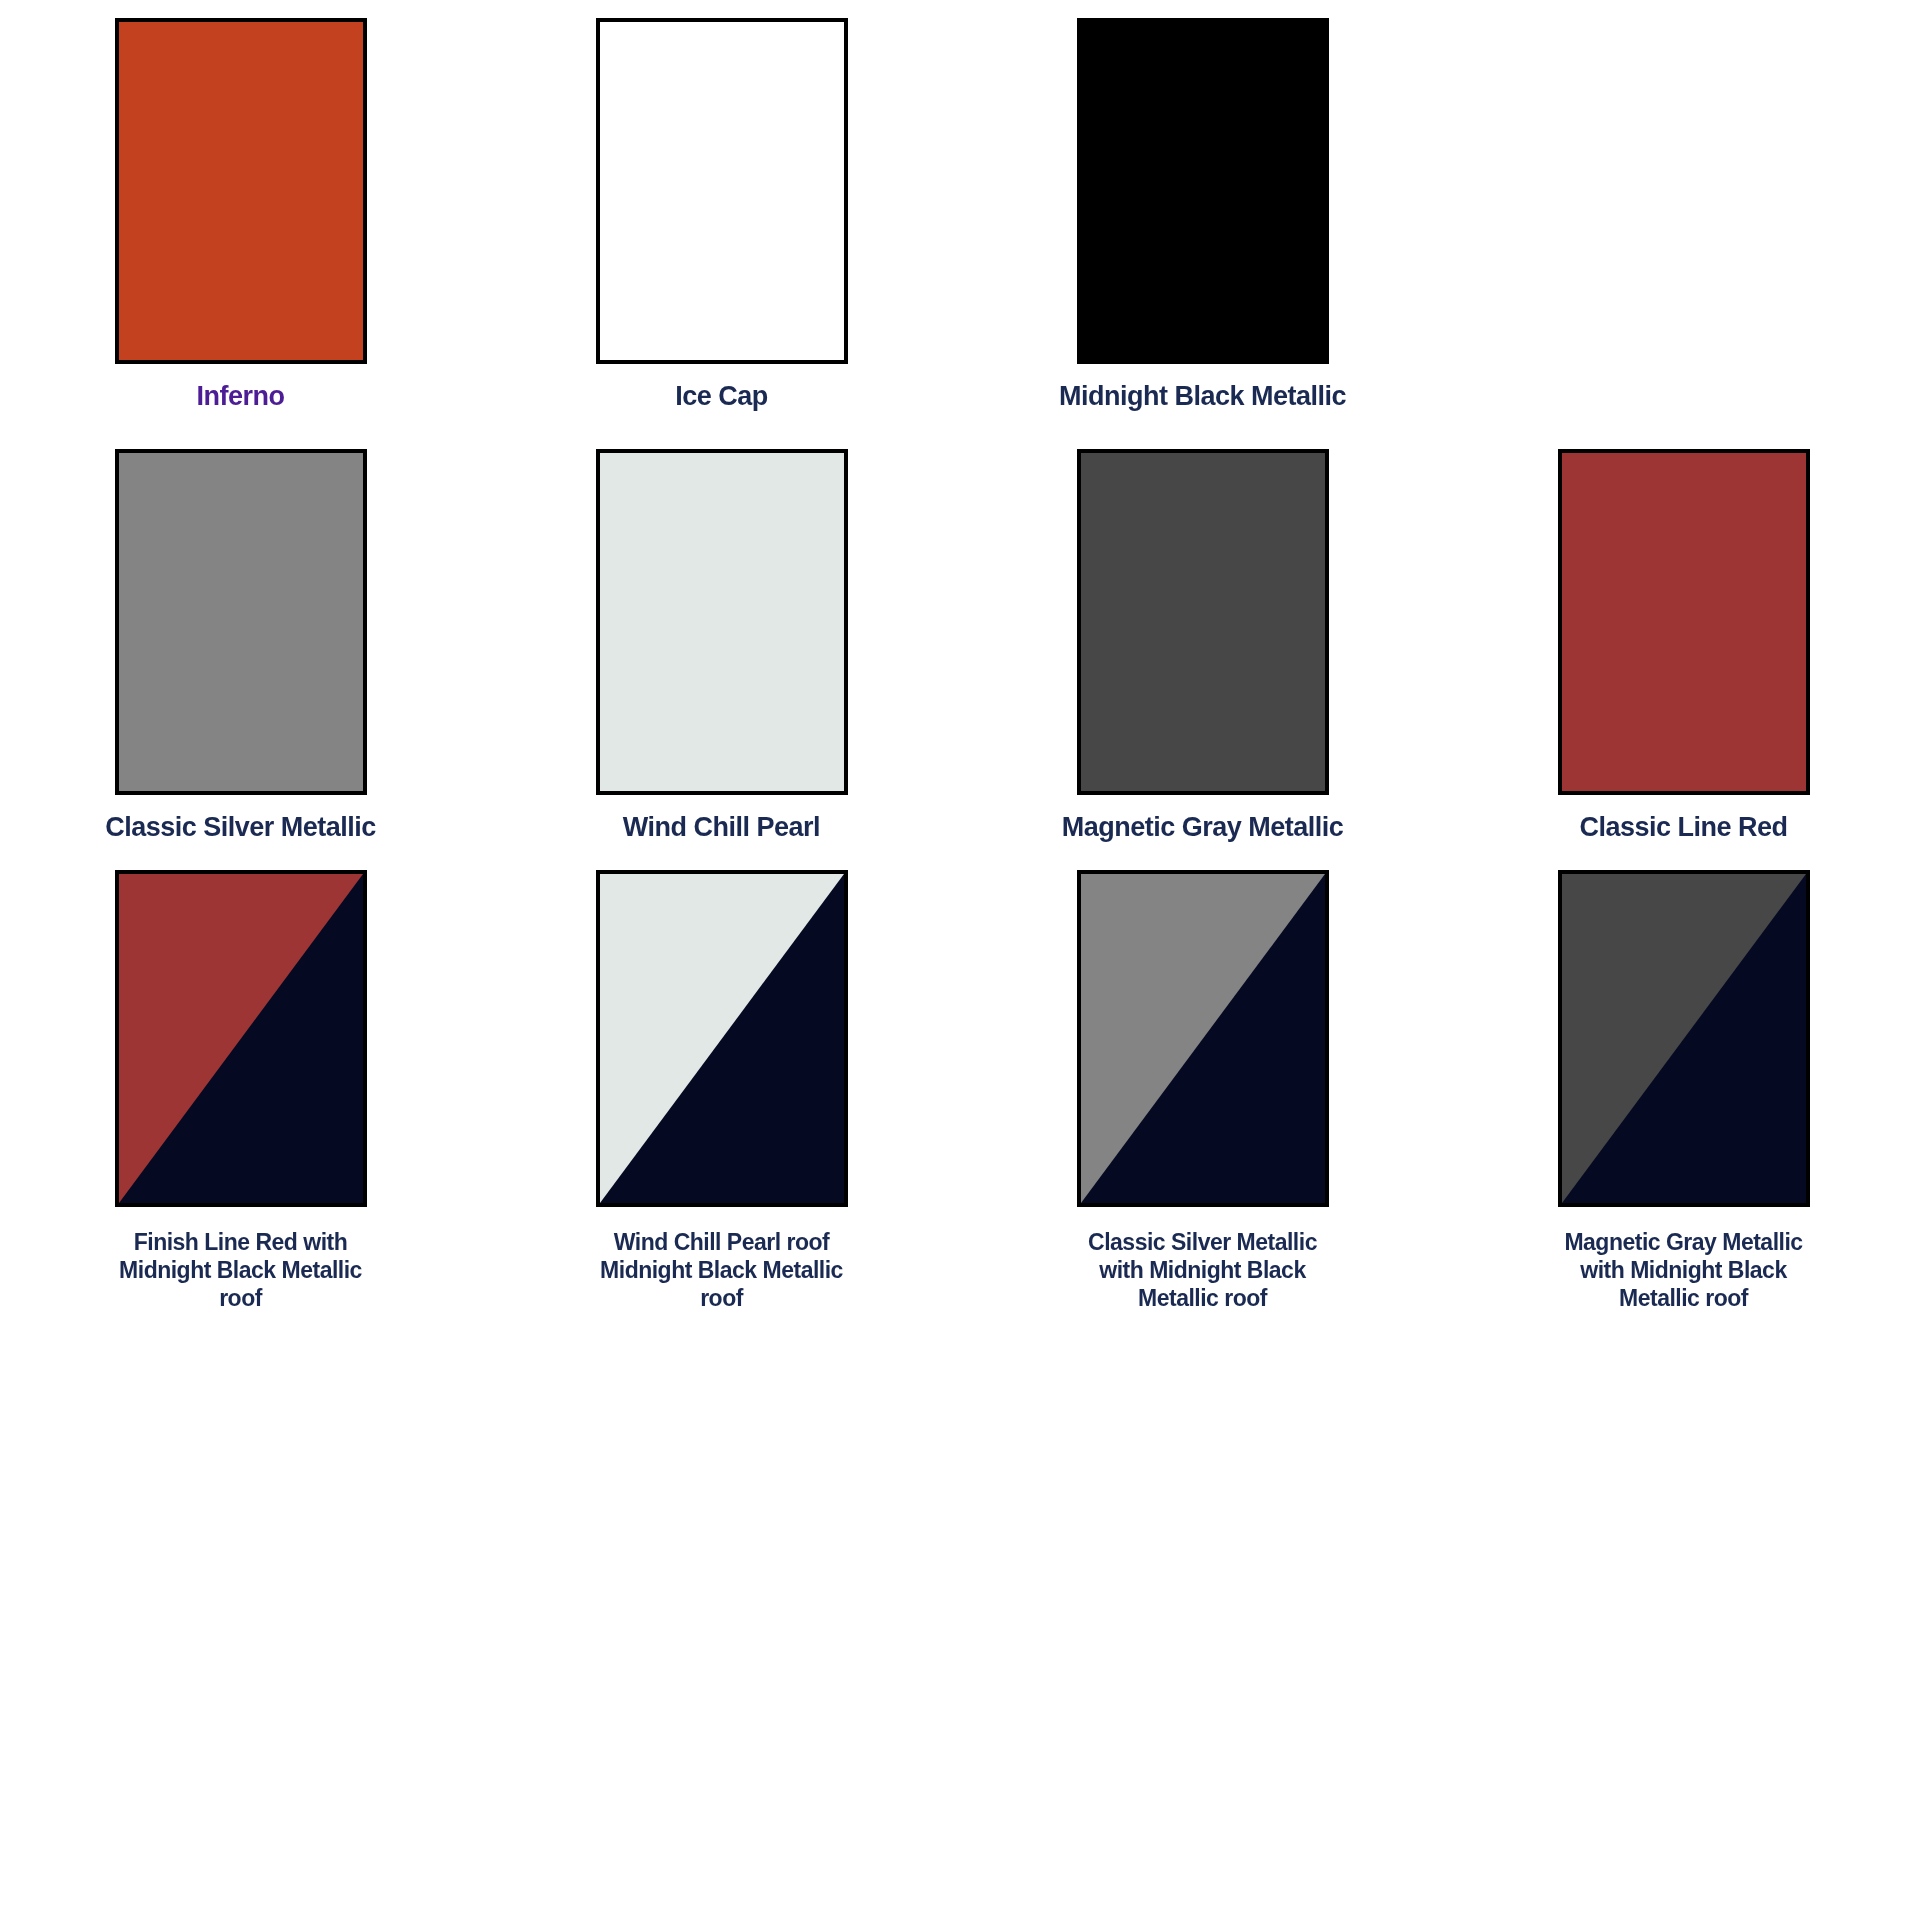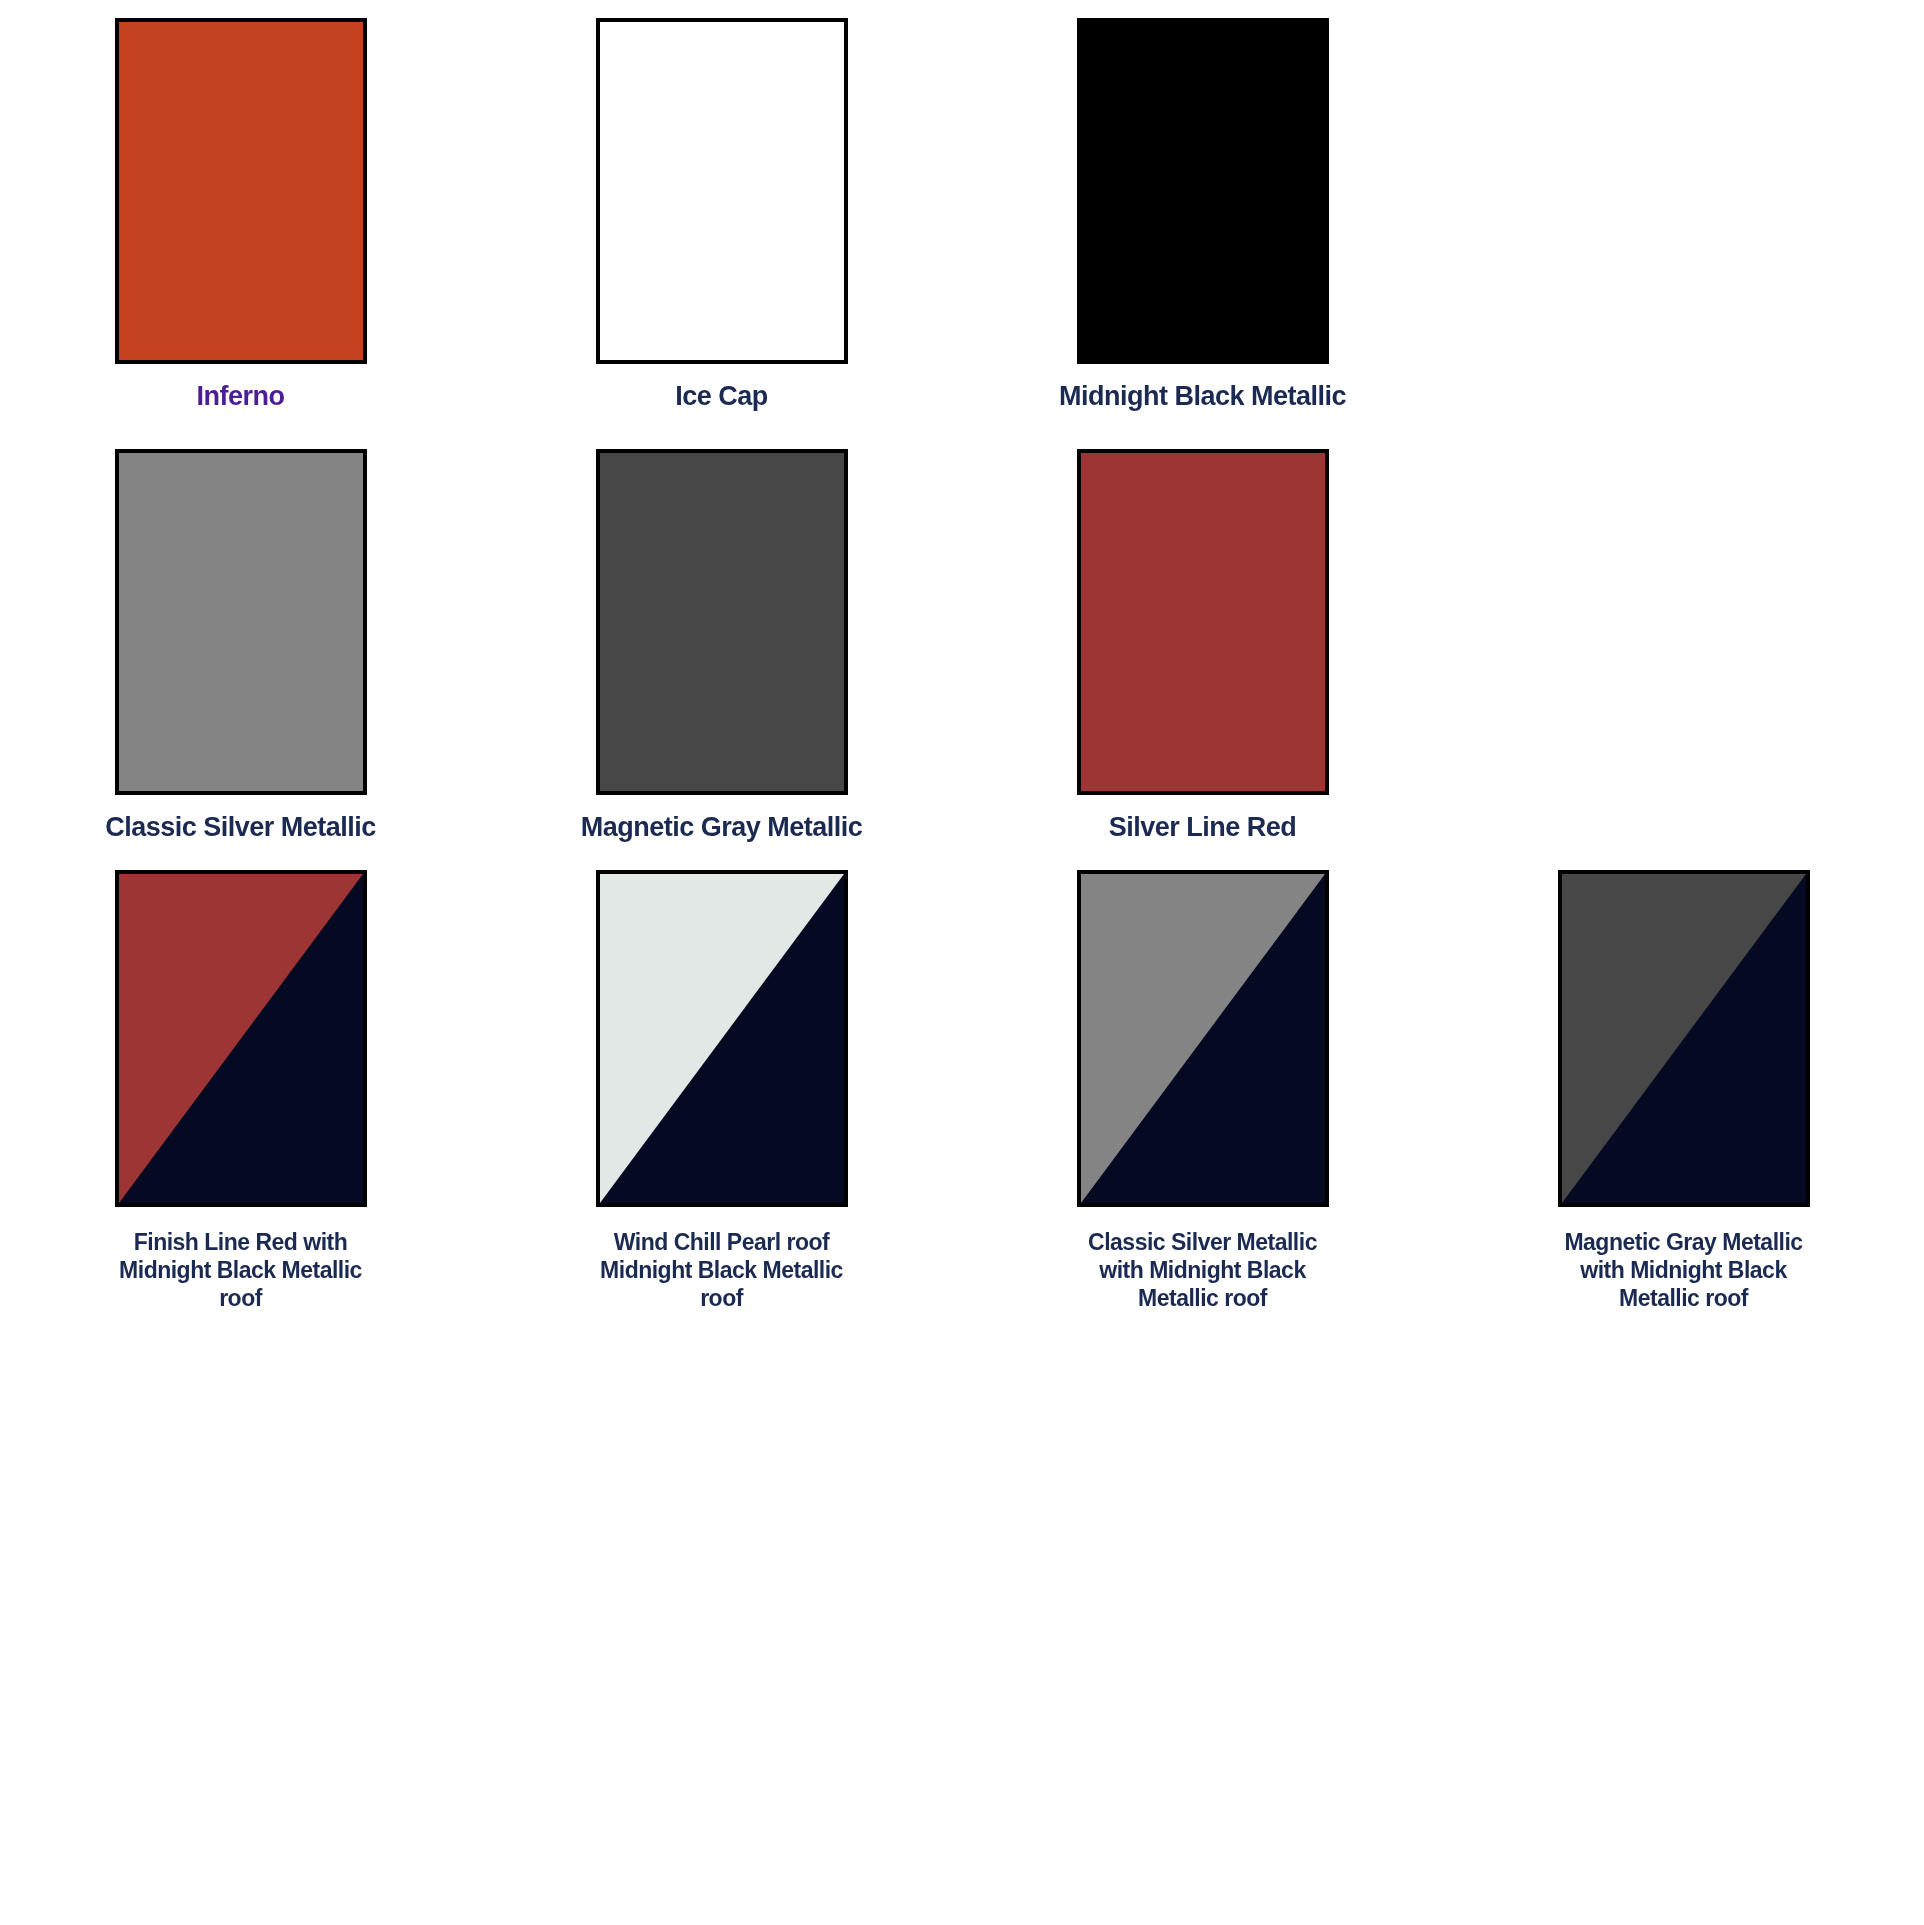--- a/index.html
+++ b/index.html
@@ -141,35 +141,45 @@
             <rect x="0" y="0" width="100" height="100" fill="#848484"></rect>
           </svg>
         </div>
       <div class="caption" style="color: rgb(27, 42, 82);">
           <span class="caption-line">Classic Silver Metallic</span>
         </div>
     </div>
     <div class="cell">
       <div class="chip" style="border-color: rgb(0, 0, 0);">
           <svg viewBox="0 0 100 100" preserveAspectRatio="none">
+            <rect x="0" y="0" width="100" height="100" fill="#e2e8e6"></rect>
+          </svg>
+        </div>
+      <div class="caption" style="color: rgb(27, 42, 82);">
+          <span class="caption-line">Wind Chill Pearl</span>
+        </div>
+    </div>
+    <div class="cell">
+      <div class="chip" style="border-color: rgb(0, 0, 0);">
+          <svg viewBox="0 0 100 100" preserveAspectRatio="none">
             <rect x="0" y="0" width="100" height="100" fill="#474747"></rect>
           </svg>
         </div>
       <div class="caption" style="color: rgb(27, 42, 82);">
           <span class="caption-line">Magnetic Gray Metallic</span>
         </div>
     </div>
     <div class="cell">
       <div class="chip" style="border-color: rgb(0, 0, 0);">
           <svg viewBox="0 0 100 100" preserveAspectRatio="none">
             <rect x="0" y="0" width="100" height="100" fill="#9e3535"></rect>
           </svg>
         </div>
       <div class="caption" style="color: rgb(27, 42, 82);">
-          <span class="caption-line">Silver Line Red</span>
+          <span class="caption-line">Classic Line Red</span>
         </div>
     </div>
   </div>
 
   <div class="row row-c row-3">
     <div class="cell">
       <div class="chip" style="border-color: rgb(0, 0, 0);">
           <svg viewBox="0 0 100 100" preserveAspectRatio="none">
             <rect x="0" y="0" width="100" height="100" fill="#050a22"></rect>
             <polygon points="0,0 100,0 0,100" fill="#9e3535"></polygon>

